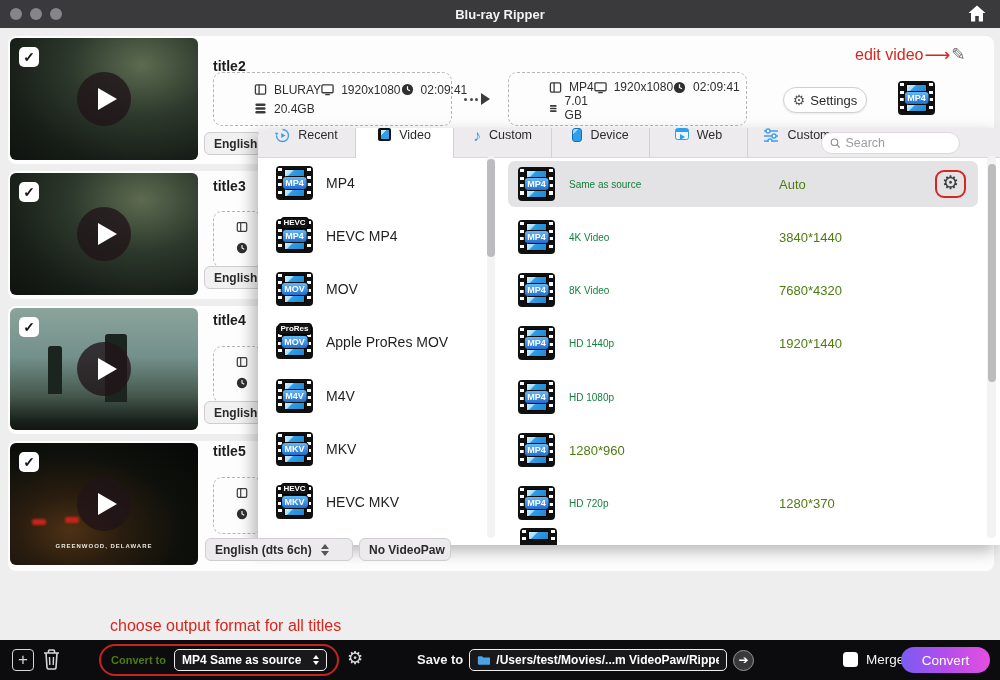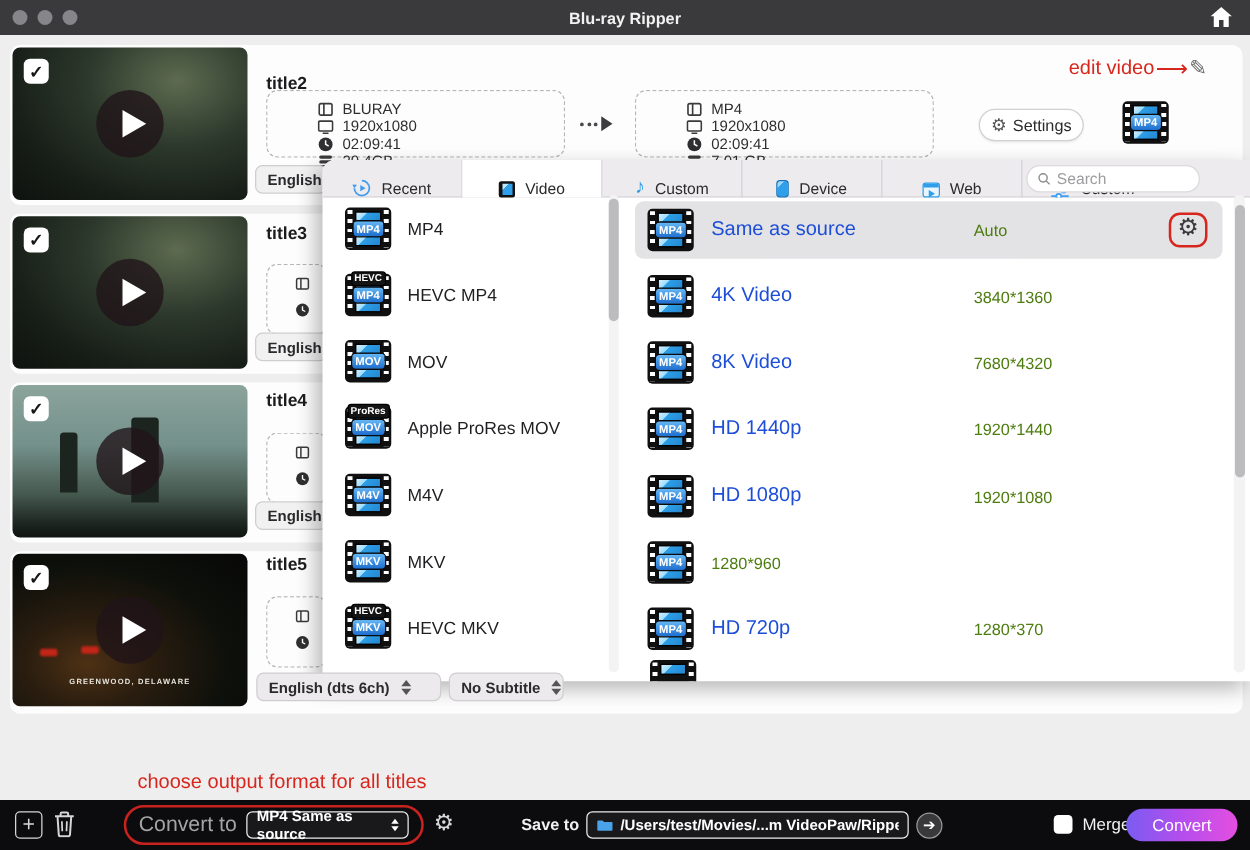--- a/index.html
+++ b/index.html
@@ -27,21 +27,21 @@
   .check { position:absolute; left:9px; top:9px; width:20px; height:20px; background:#fff; border-radius:5px;
     display:flex; align-items:center; justify-content:center; color:#151515; font-size:14px; font-weight:bold; }
   .play { position:absolute; left:50%; top:50%; transform:translate(-50%,-50%); width:54px; height:54px;
     border-radius:50%; background:rgba(32,19,24,.78); }
   .play::after { content:""; position:absolute; left:21px; top:16px; border-left:19px solid #fff;
     border-top:11px solid transparent; border-bottom:11px solid transparent; }
 
   
   .clip-title { position:absolute; font-size:14px; font-weight:bold; color:#1c1c1e; }
   .dashedbox { position:absolute; border:1.5px dashed #b7b5b7; border-radius:9px; background:transparent; }
-  .infogrid { display:grid; grid-template-columns:1fr; grid-template-rows:1fr 1fr; height:100%; padding:7px 14px 7px 40px; }
+  .infogrid { display:grid; grid-template-columns:1fr 1fr 1fr; grid-template-rows:1fr 1fr; height:100%; padding:7px 14px 7px 40px; }
   .cell { display:flex; align-items:center; gap:7px; font-size:12px; color:#2e2e30; }
   .dotarrow { position:absolute; display:flex; align-items:center; gap:2.5px; }
   .dotarrow i { width:3px; height:3px; background:#4a4a4c; border-radius:50%; }
   .dotarrow b { width:0; height:0; border-left:9px solid #3c3c3e; border-top:6px solid transparent; border-bottom:6px solid transparent; }
   .settings-btn { position:absolute; left:783px; top:87px; width:84px; height:26px; background:#fff;
     border:1px solid #d2d0d2; border-radius:13px; display:flex; align-items:center; justify-content:center;
     gap:5px; font-size:13px; color:#2a2a2c; box-shadow:0 1px 2px rgba(0,0,0,.08); }
   .gearchar { color:#555; font-size:14px; line-height:1; }
 
   .editnote { position:absolute; left:855px; top:44px; display:flex; align-items:center; gap:1px; z-index:6; }
@@ -70,21 +70,21 @@
   .stepper { display:flex; flex-direction:column; gap:2px; margin-left:9px; }
   .stepper i { width:0; height:0; border-left:4px solid transparent; border-right:4px solid transparent; }
   .stepper .up { border-bottom:5px solid #555; } .stepper .dn { border-top:5px solid #555; }
   .miniicons { position:absolute; display:flex; flex-direction:column; gap:9px; align-items:center; }
 
   
   .panel { position:absolute; left:258px; top:128px; width:742px; height:417px; background:#fff;
     border-radius:10px 0 0 0; box-shadow:-5px 6px 16px rgba(0,0,0,.28); overflow:hidden; z-index:5; }
   .tabbar { position:absolute; left:0; top:0; width:742px; height:30px; background:#edebee;
     border-bottom:1px solid #d8d6da; display:flex; }
-  .tab { width:112px; height:30px; display:flex; align-items:flex-end; justify-content:center; gap:8px;
+  .tab { width:98px; height:30px; display:flex; align-items:flex-start; justify-content:center; gap:8px;
     font-size:12.5px; color:#2b2b2d; border-right:1px solid #d3d1d5; }
   .tab.active { background:#fff; }
   .tab:first-child { border-radius:10px 0 0 0; }
   .minifilm { width:13px; height:13px; background:#111; border-radius:2px; position:relative; flex:none; }
   .minifilm::after { content:""; position:absolute; left:2.5px; right:2.5px; top:2px; bottom:2px;
     background:linear-gradient(135deg,#bfe6ff 30%,#2e9fe8 31%); }
   .devicebox { width:10px; height:14px; background:linear-gradient(135deg,#9ed8ff 25%,#2e9fe8 26%); border:1.2px solid #0f70b8; border-radius:3px; flex:none; }
   .webbox { width:14px; height:12px; border:1.5px solid #2e9fe8; border-radius:2.5px; position:relative; flex:none; background:#eaf6ff; }
   .webbox::before { content:""; position:absolute; left:0; right:0; top:0; height:3px; background:#2e9fe8; }
   .webbox::after { content:""; position:absolute; left:4.5px; top:5px; border-left:5px solid #2e9fe8;
@@ -98,36 +98,36 @@
 
   .fmtrow { position:absolute; left:18px; width:200px; height:42px; display:flex; align-items:center; gap:13px; }
   .fmtrow .lbl { font-size:14px; color:#1f1f22; white-space:nowrap; }
 
   .vscroll { position:absolute; background:#f4f3f4; border-radius:4px; }
   .vthumb { position:absolute; background:#bcbbbe; border-radius:4px; }
 
   .preset { position:absolute; left:250px; width:470px; height:46px; display:flex; align-items:center;
     gap:14px; padding:0 10px; border-radius:7px; }
   .preset.sel { background:#e3e2e4; }
-  .preset .nm { font-size:16px; color:#1d4ed8; width:196px; }
+  .preset .nm { font-size:10px; color:#15803d; width:196px; }
   .preset .rs { font-size:13px; color:#4d7c0f; flex:1; }
   .gearbox { border:2.5px solid #d7261d; border-radius:9px; padding:0px 5px 2px 5px; margin-right:2px; }
   .gearbox .g { color:#3a3a3c; font-size:19px; line-height:1.2; }
 
   
   .note2 { position:absolute; left:110px; top:617px; color:#d7261d; font-size:16px; z-index:12; }
 
   
   .bottombar { position:absolute; left:0; top:640px; width:1000px; height:40px; background:#0c0c0e; z-index:15; }
   .addbtn { position:absolute; left:12px; top:9px; width:22px; height:22px; border:1.6px solid #d6d6d6;
     border-radius:4px; color:#d6d6d6; font-size:17px; line-height:19px; text-align:center; }
   .trash { position:absolute; left:42px; top:8px; }
   .redbox { position:absolute; left:99px; top:4px; width:240px; height:32px; border:2.5px solid #c8231e;
     border-radius:16px; display:flex; align-items:center; gap:8px; padding:0 10px; }
-  .cvt-label { color:#a3a3a3; font-size:17px; font-weight:normal; white-space:nowrap; }
+  .cvt-label { color:#4d7c0f; font-size:11px; font-weight:bold; white-space:nowrap; }
   .darkselect { height:22px; background:#19191b; border:1px solid #ececec; border-radius:5px;
     display:flex; align-items:center; color:#fff; font-size:12px; font-weight:bold; padding:0 7px; gap:6px; }
   .darkselect .stp i { border-left:3.5px solid transparent; border-right:3.5px solid transparent; }
   .darkselect .stp .up { border-bottom:4.5px solid #fff; } .darkselect .stp .dn { border-top:4.5px solid #fff; }
   .darkselect .stp { display:flex; flex-direction:column; gap:2px; margin-left:auto; }
   .gear-bottom { position:absolute; left:347px; top:9px; color:#d9d9d9; font-size:18px; line-height:1; }
   .saveto { position:absolute; left:417px; top:12px; color:#f2f2f2; font-size:13px; font-weight:bold; }
   .pathfield { position:absolute; left:469px; top:9px; width:258px; height:22px; }
   .circlearrow { position:absolute; left:733px; top:10px; width:21px; height:21px; border-radius:50%;
     background:#39393b; border:1.5px solid #98989a; color:#fff; font-size:12px; text-align:center; line-height:18px; }
@@ -330,21 +330,21 @@
   </div>
 
   <div class="pill" style="left:205px;top:538px;width:148px;z-index:7;background:#eceaec;">
     <span>English (dts 6ch)</span>
     <span class="stepper">
         <i class="up"></i>
         <i class="dn"></i>
       </span>
   </div>
   <div class="pill" style="left:359px;top:538px;width:92px;z-index:7;background:#eceaec;">
-    <span>No Subtitle</span>
+    <span>No VideoPaw</span>
     <span class="stepper">
         <i class="up"></i>
         <i class="dn"></i>
       </span>
   </div>
 
   <div class="panel">
     <div class="tabbar">
       <div class="tab">
         <svg width="15" height="15" viewBox="0 0 16 16">
@@ -465,21 +465,21 @@
       <span class="rs">Auto</span>
       <span class="gearbox"><span class="g">⚙</span></span>
     </div>
     <div class="preset" style="top:86px;">
       <span class="film">
           <span class="pane top"></span>
           <span class="pane bot"></span>
           <span class="fbadge">MP4</span>
         </span>
       <span class="nm">4K Video</span>
-      <span class="rs">3840*1360</span>
+      <span class="rs">3840*1440</span>
     </div>
     <div class="preset" style="top:139px;">
       <span class="film">
           <span class="pane top"></span>
           <span class="pane bot"></span>
           <span class="fbadge">MP4</span>
         </span>
       <span class="nm">8K Video</span>
       <span class="rs">7680*4320</span>
     </div>
@@ -492,21 +492,20 @@
       <span class="nm">HD 1440p</span>
       <span class="rs">1920*1440</span>
     </div>
     <div class="preset" style="top:246px;">
       <span class="film">
           <span class="pane top"></span>
           <span class="pane bot"></span>
           <span class="fbadge">MP4</span>
         </span>
       <span class="nm">HD 1080p</span>
-      <span class="rs">1920*1080</span>
     </div>
     <div class="preset" style="top:299px;">
       <span class="film">
           <span class="pane top"></span>
           <span class="pane bot"></span>
           <span class="fbadge">MP4</span>
         </span>
       <span class="rs">1280*960</span>
     </div>
     <div class="preset" style="top:352px;">

